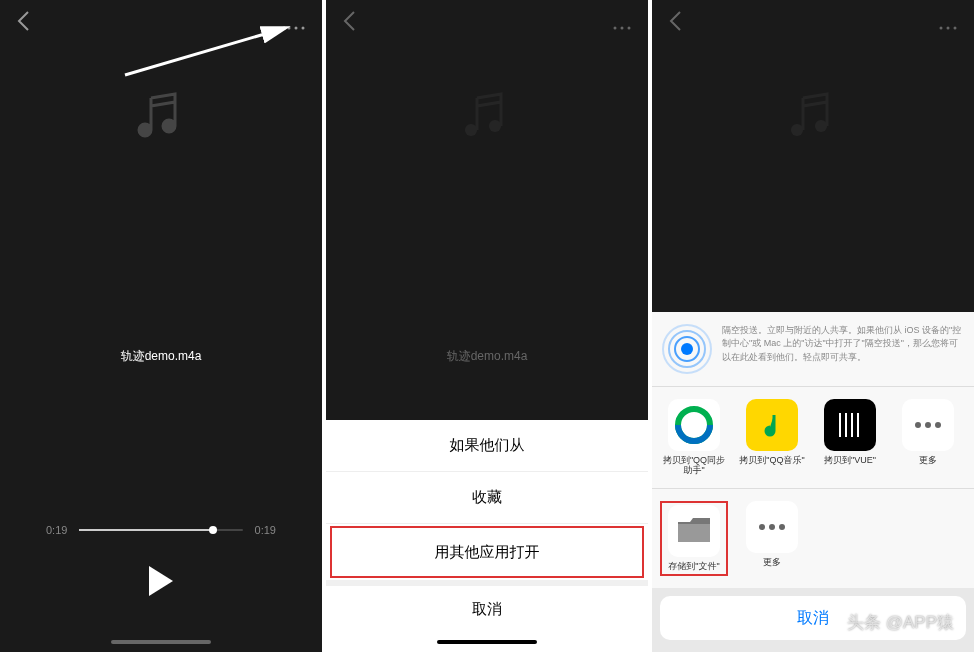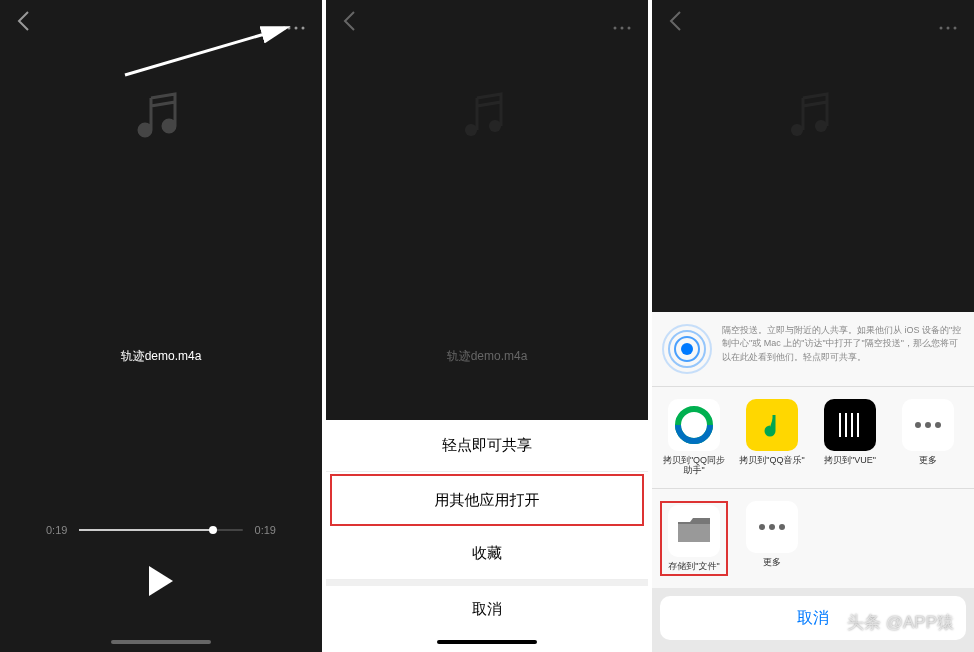--- a/index.html
+++ b/index.html
@@ -291,23 +291,23 @@
   </div>
   <div class="music-icon-container">
     <svg class="music-note" viewBox="0 0 60 60">
       <path d="M20 10 L20 42 M20 10 L44 6 L44 38 M20 18 L44 14" stroke="#666" stroke-width="3" fill="none"></path>
       <circle cx="14" cy="42" r="6" fill="#666"></circle>
       <circle cx="38" cy="38" r="6" fill="#666"></circle>
     </svg>
   </div>
   <div class="filename">轨迹demo.m4a</div>
   <div class="action-sheet">
-    <div class="action-item">轻点即可共享</div>
+    <div class="action-item">如果他们从</div>
+    <div class="action-item">收藏</div>
     <div class="action-item highlighted">用其他应用打开</div>
-    <div class="action-item">收藏</div>
     <div class="action-item cancel">取消</div>
     <div class="home-indicator" style="background:#000;"></div>
     <div style="height:20px"></div>
   </div>
 </div>
 
 <div class="screen">
   <div class="top-bar">
     <span class="back-icon">
       <svg width="14" height="22" viewBox="0 0 14 22">

